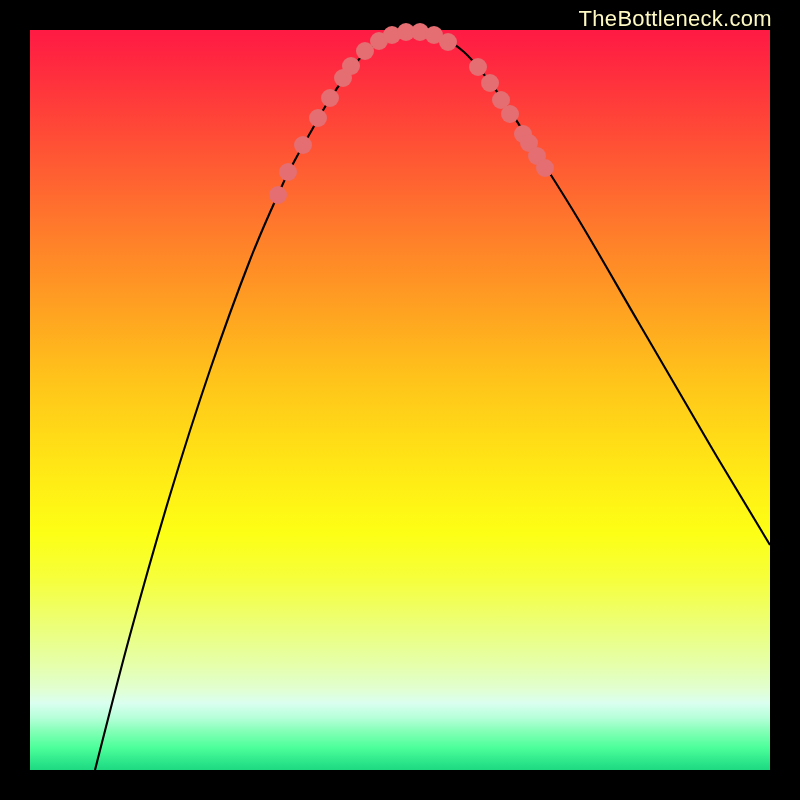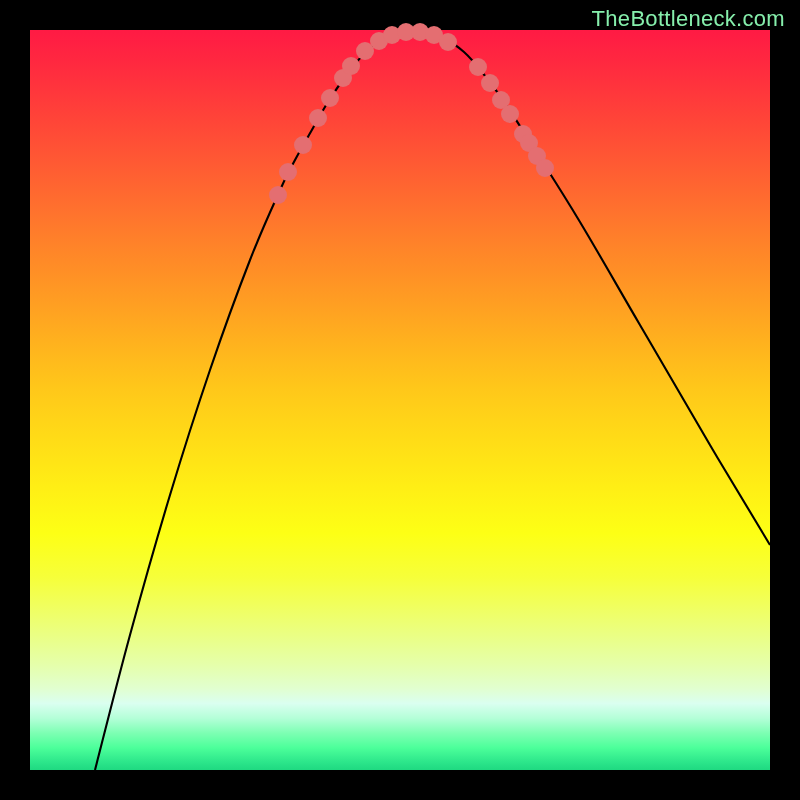--- a/index.html
+++ b/index.html
@@ -45,22 +45,22 @@
       #b4ffd8 93%,
       #7dffb3 95%,
       #4cff9a 97%,
       #2be58a 99%,
       #1fd981 100%
     );
   }
   .watermark {
     position: absolute;
     top: 6px;
-    right: 15px;
-    color: #86efac;
+    right: 28px;
+    color: #fef9c3;
     font-size: 22px;
     font-weight: 500;
     letter-spacing: 0.3px;
     user-select: none;
   }
   svg.curve {
     position: absolute;
     left: 0;
     top: 0;
     width: 740px;

